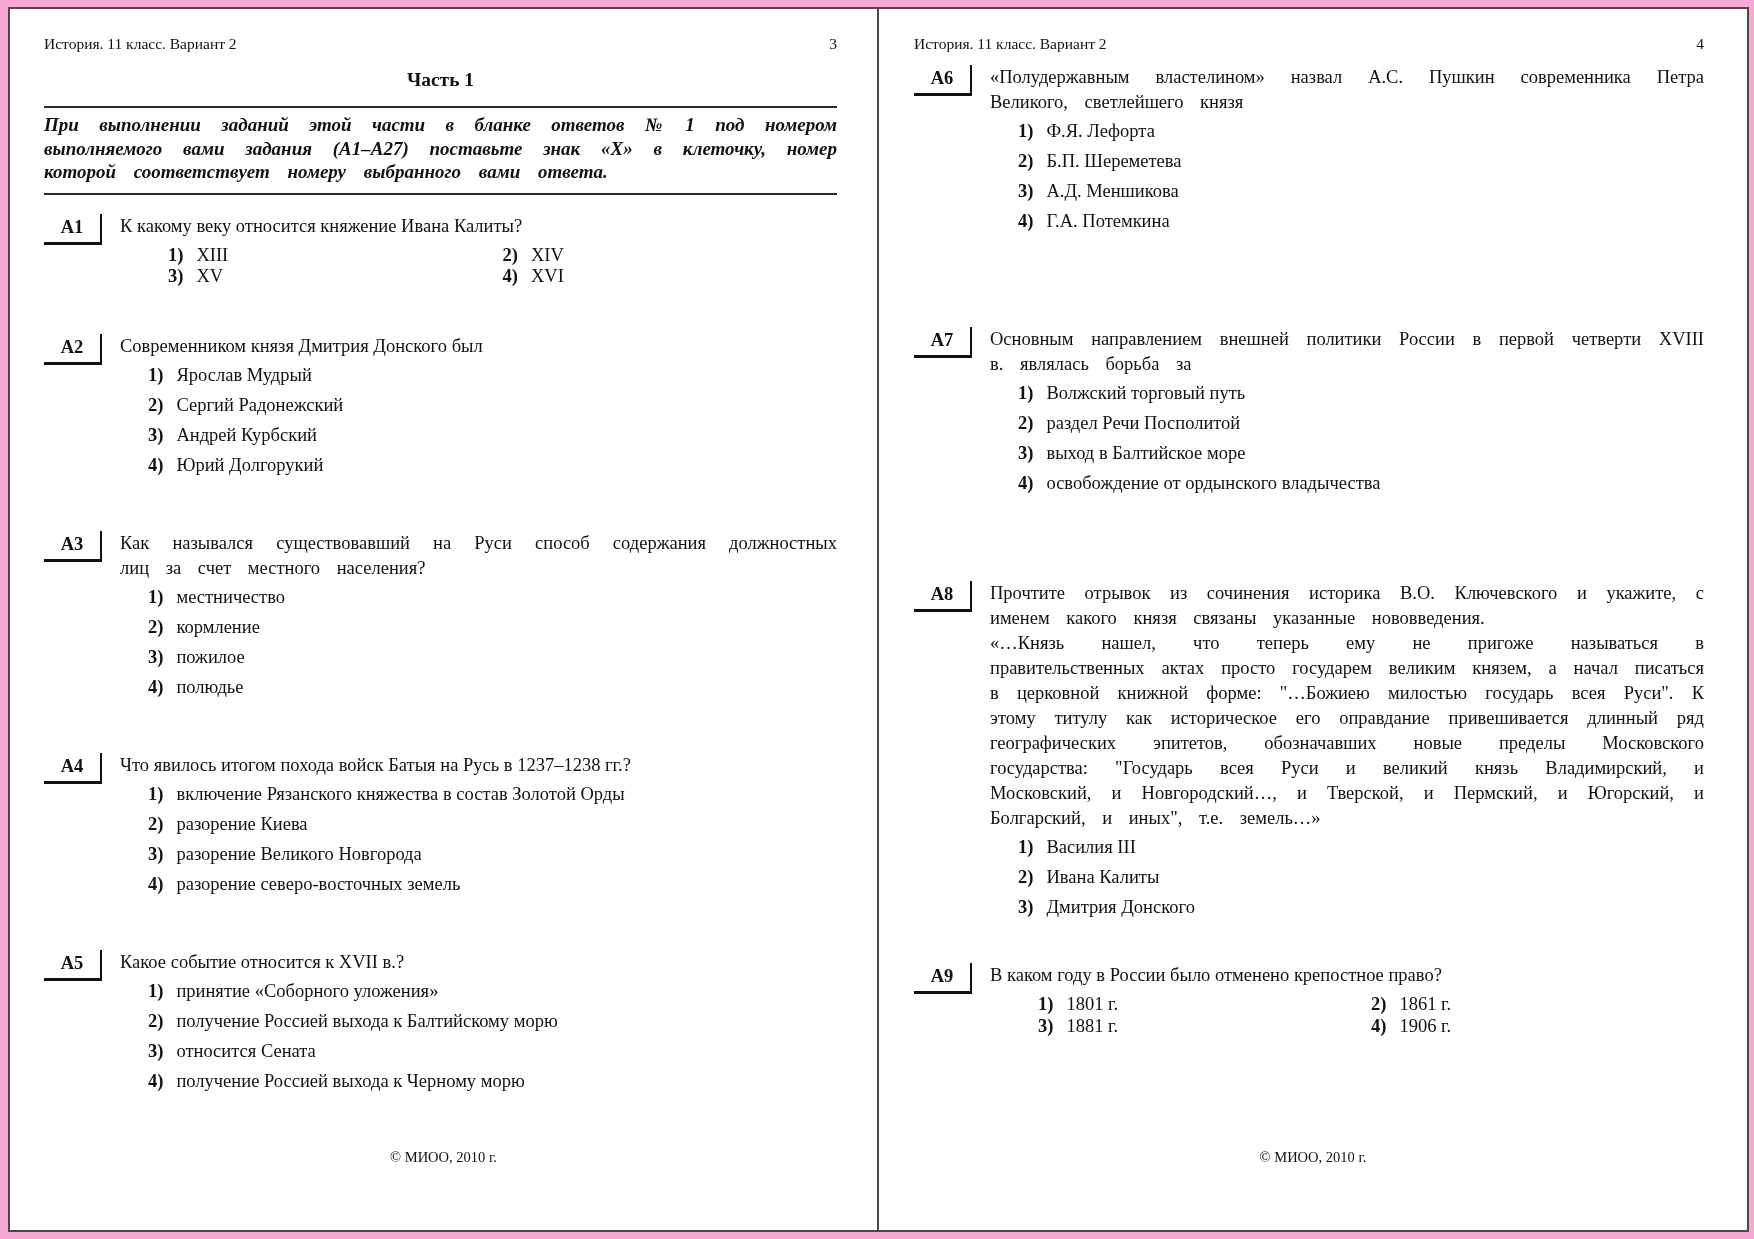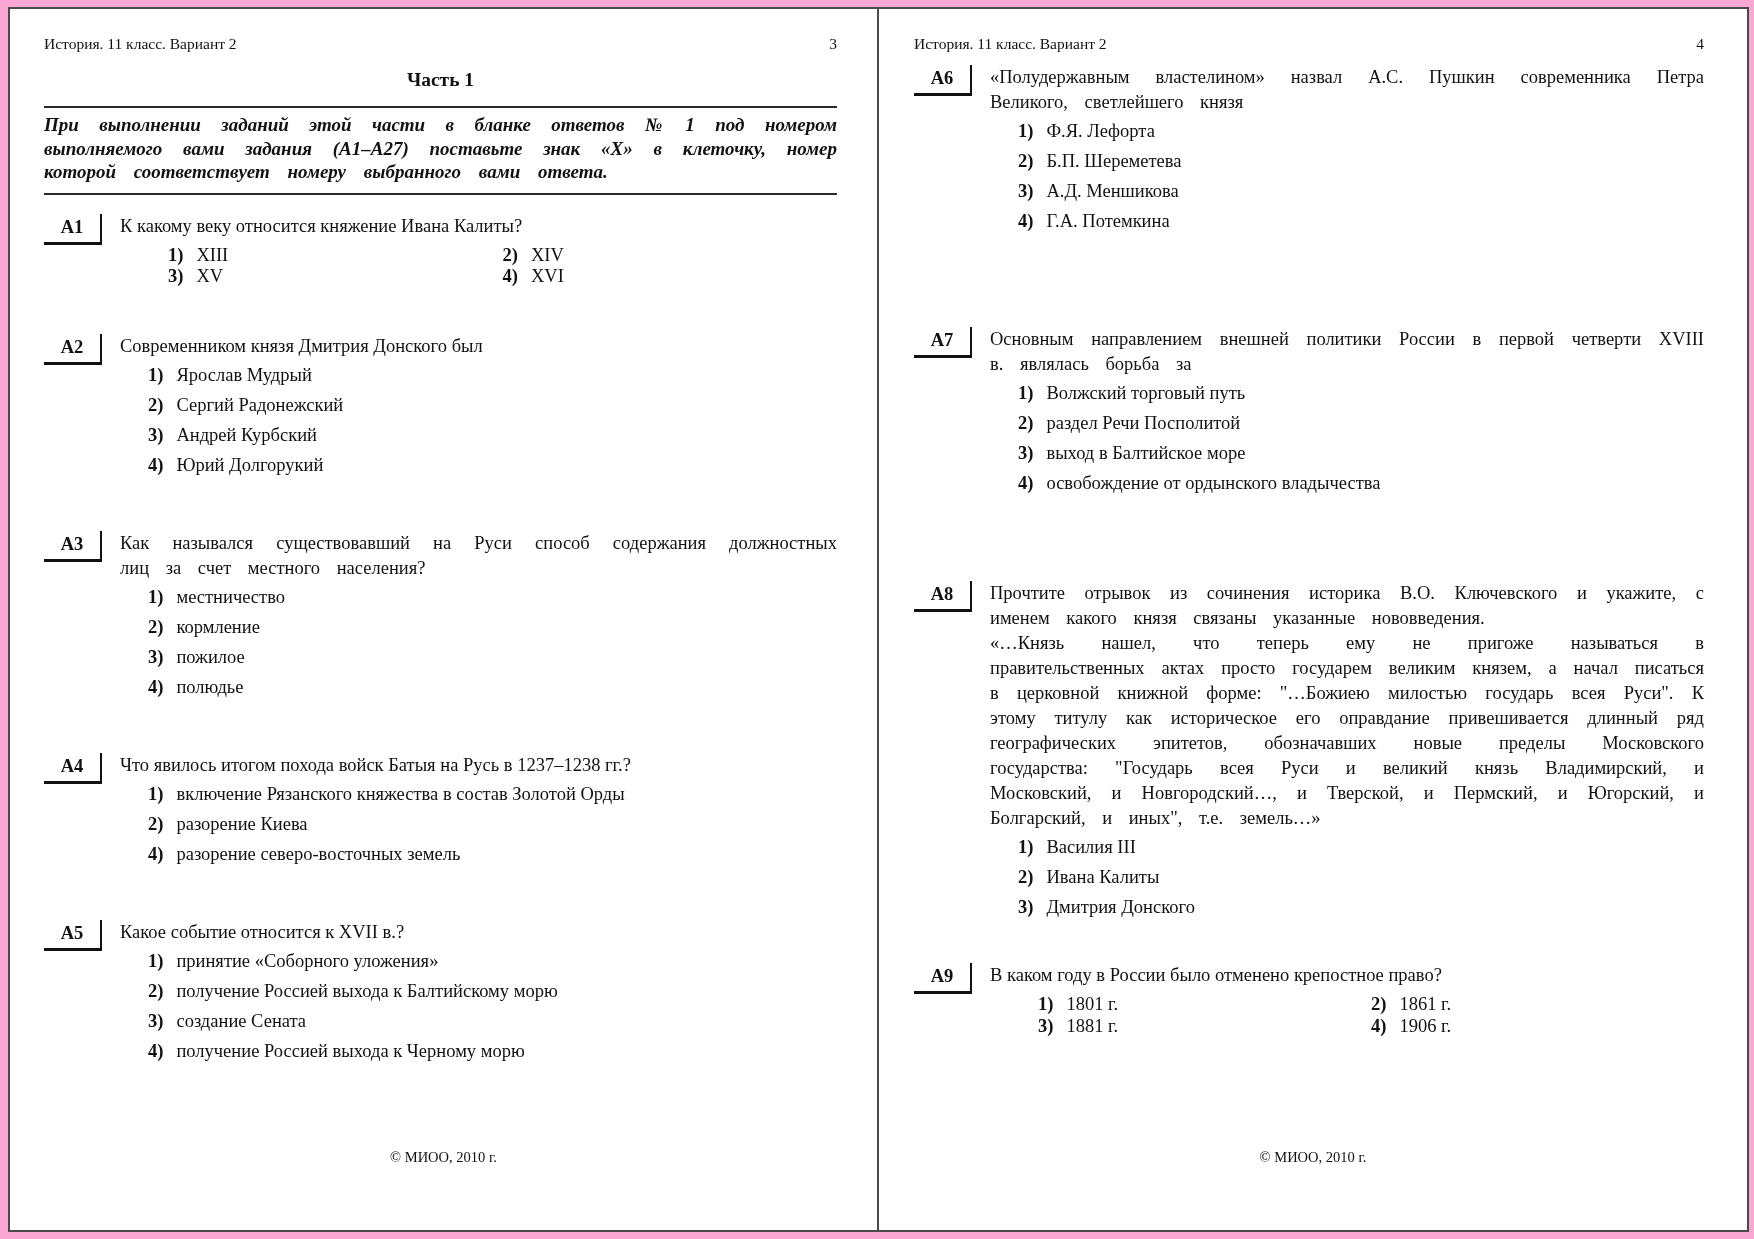--- a/index.html
+++ b/index.html
@@ -107,33 +107,34 @@
           </div>
         </div>
 
         <div class="q">
           <div class="q-label">А4</div>
           <div class="q-body">
             <div class="q-text">Что явилось итогом похода войск Батыя на Русь в 1237–1238 гг.?</div>
             <div class="options options--list">
                 <div class="opt"><span class="opt-n">1)</span><span class="opt-t">включение Рязанского княжества в состав Золотой Орды</span></div>
                 <div class="opt"><span class="opt-n">2)</span><span class="opt-t">разорение Киева</span></div>
+                <div class="opt"><span class="opt-n">3)</span><span class="opt-t">разорение Великого Новгорода</span></div>
                 <div class="opt"><span class="opt-n">4)</span><span class="opt-t">разорение северо-восточных земель</span></div>
               </div>
           </div>
         </div>
 
         <div class="q">
           <div class="q-label">А5</div>
           <div class="q-body">
             <div class="q-text">Какое событие относится к XVII в.?</div>
             <div class="options options--list">
                 <div class="opt"><span class="opt-n">1)</span><span class="opt-t">принятие «Соборного уложения»</span></div>
                 <div class="opt"><span class="opt-n">2)</span><span class="opt-t">получение Россией выхода к Балтийскому морю</span></div>
-                <div class="opt"><span class="opt-n">3)</span><span class="opt-t">создание Сената</span></div>
+                <div class="opt"><span class="opt-n">3)</span><span class="opt-t">относится Сената</span></div>
                 <div class="opt"><span class="opt-n">4)</span><span class="opt-t">получение Россией выхода к Черному морю</span></div>
               </div>
           </div>
         </div>
 
       </div>
 
       <div class="page-footer">© МИОО, 2010 г.</div>
     </div>
 

